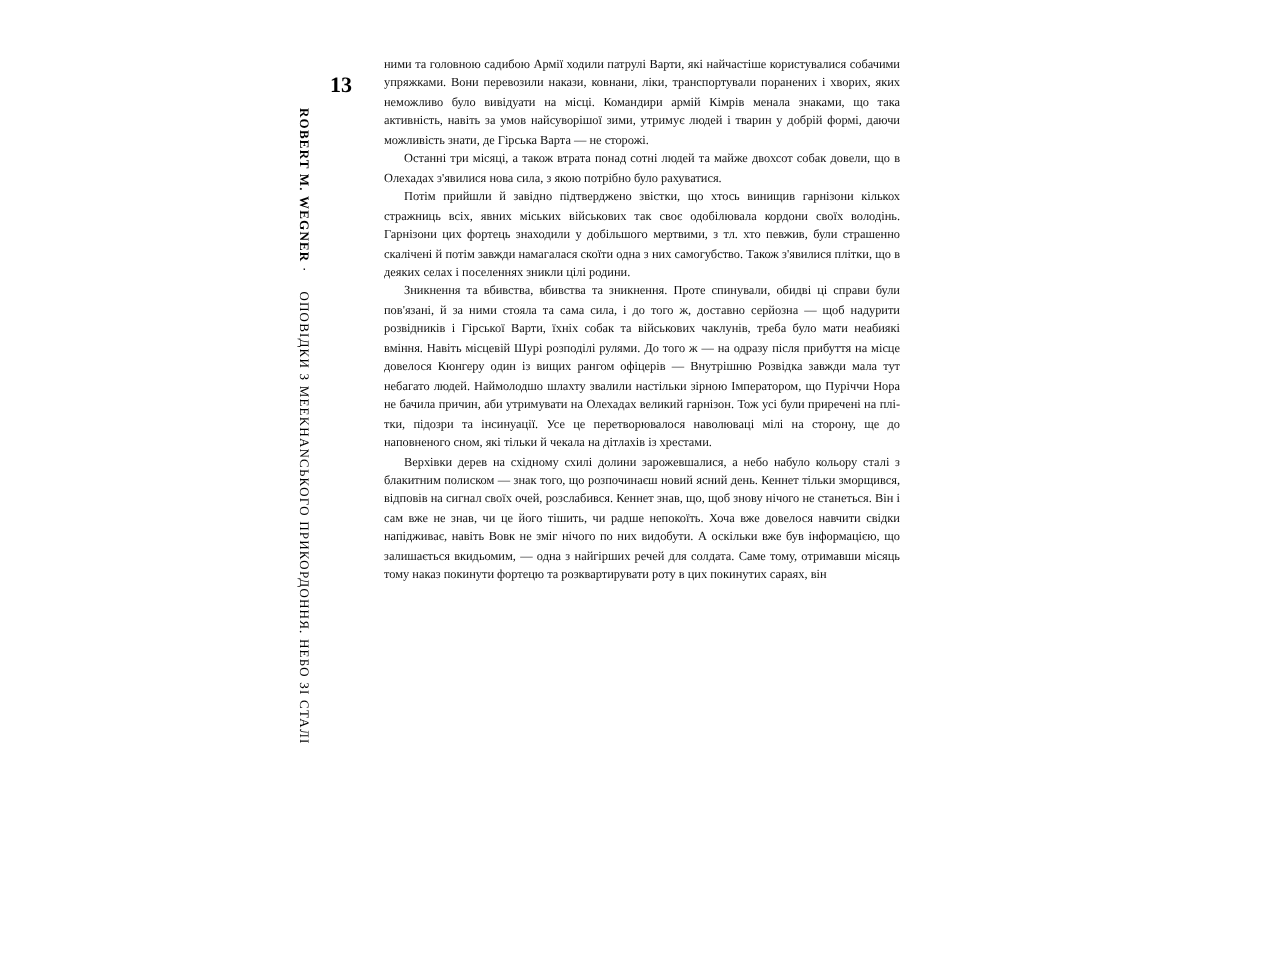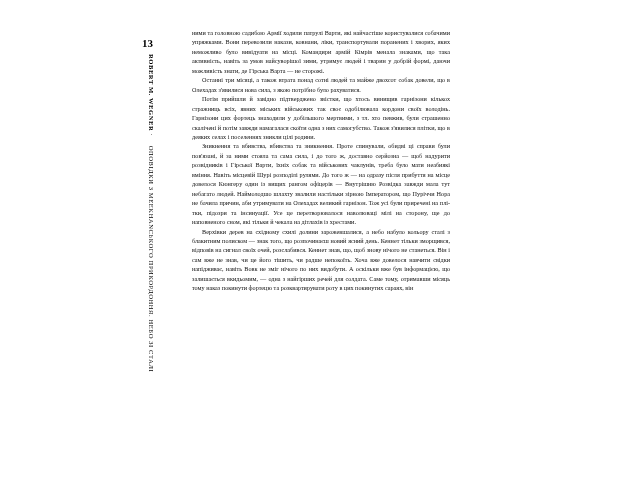--- a/index.html
+++ b/index.html
@@ -38,21 +38,21 @@
     left: 142px;
     top: 30px;
     width: 34px;
     height: 300px;
   }
   .folio {
     position: absolute;
     left: 0px;
     top: 8px;
     width: 34px;
-    text-align: left;
+    text-align: right;
     font-family: "Liberation Serif", serif;
     font-weight: bold;
     font-size: 11px;
     line-height: 11px;
     letter-spacing: 0px;
   }
   .vert-text {
     position: absolute;
     left: 2px;
     top: 24px;

